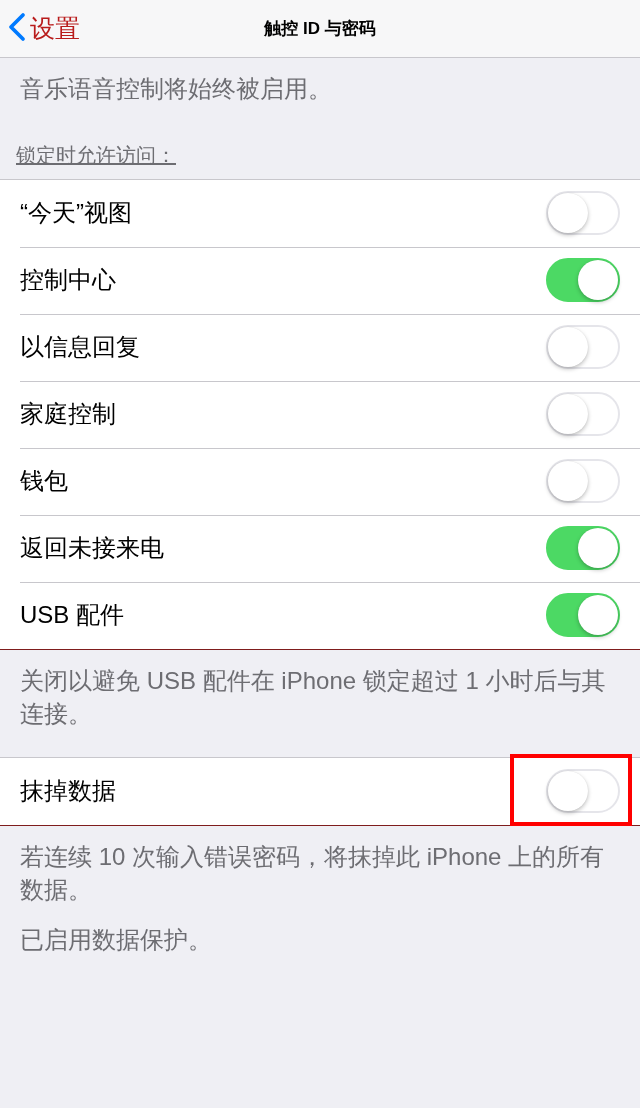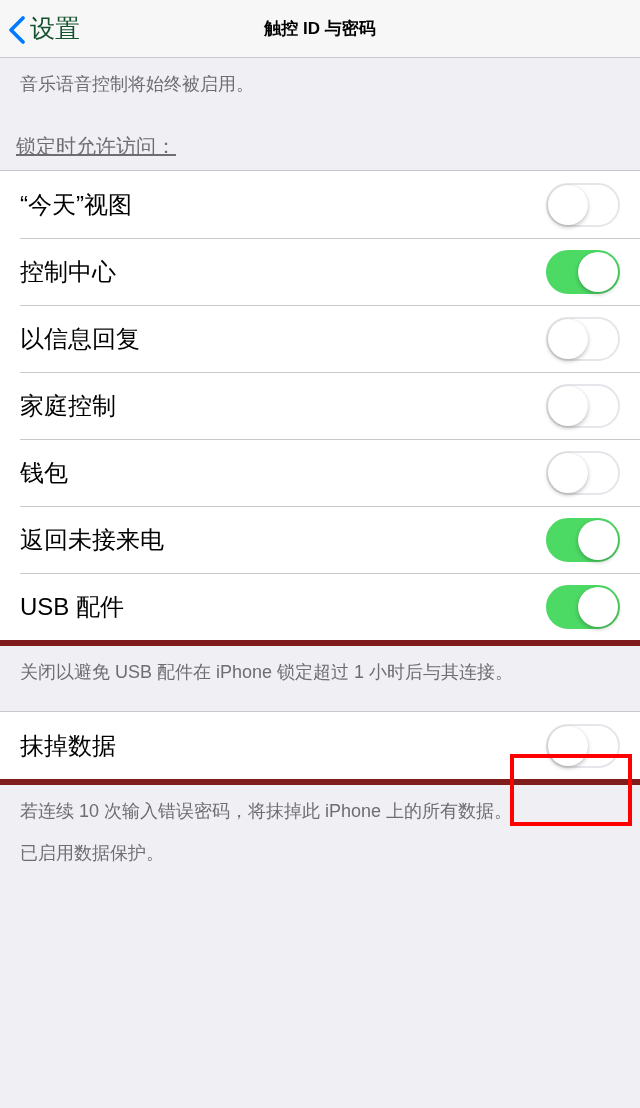--- a/index.html
+++ b/index.html
@@ -13,57 +13,57 @@
     .navbar {
       height: 58px;
       background: #f7f7f8;
       border-bottom: 1px solid #c8c7cc;
       display: flex;
       align-items: center;
       position: relative;
     }
     .back-btn {
       display: flex;
-      align-items: flex-end;
-      color: #14532d;
+      align-items: flex-start;
+      color: #b91c1c;
       font-size: 25px;
       padding-left: 8px;
       cursor: pointer;
     }
     .chevron-left {
       width: 18px;
       height: 30px;
       margin-right: 4px;
     }
     .chevron-left svg { display: block; }
     .nav-title {
       position: absolute;
       left: 0; right: 0;
       text-align: center;
       font-size: 17px;
       font-weight: 600;
       color: #000;
       pointer-events: none;
     }
     .footer-text {
-      font-size: 18px;
+      font-size: 24px;
       color: #6d6d72;
       padding: 14px 20px 10px 20px;
       line-height: 1.4;
     }
     .section-header {
       font-size: 20px;
       color: #6d6d72;
       padding: 26px 20px 10px 16px;
       text-decoration: underline;
     }
     .group {
       background: #fff;
       border-top: 1px solid #c8c7cc;
-      border-bottom: 6px solid #7f1d1d;
+      border-bottom: 1px solid #7f1d1d;
     }
     .cell {
       display: flex;
       align-items: center;
       justify-content: space-between;
       padding: 0 20px;
       height: 67px;
       background: #fff;
       position: relative;
     }

